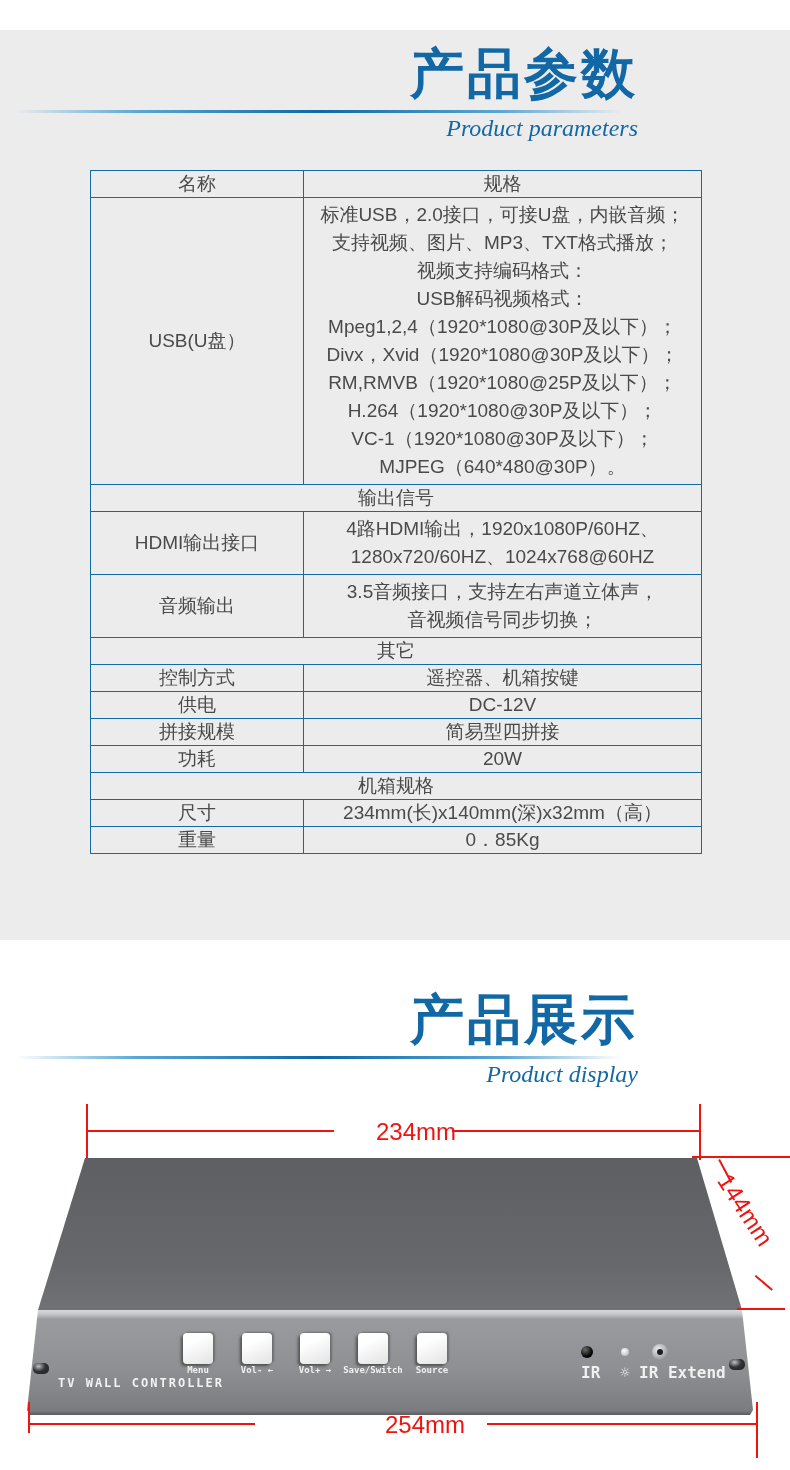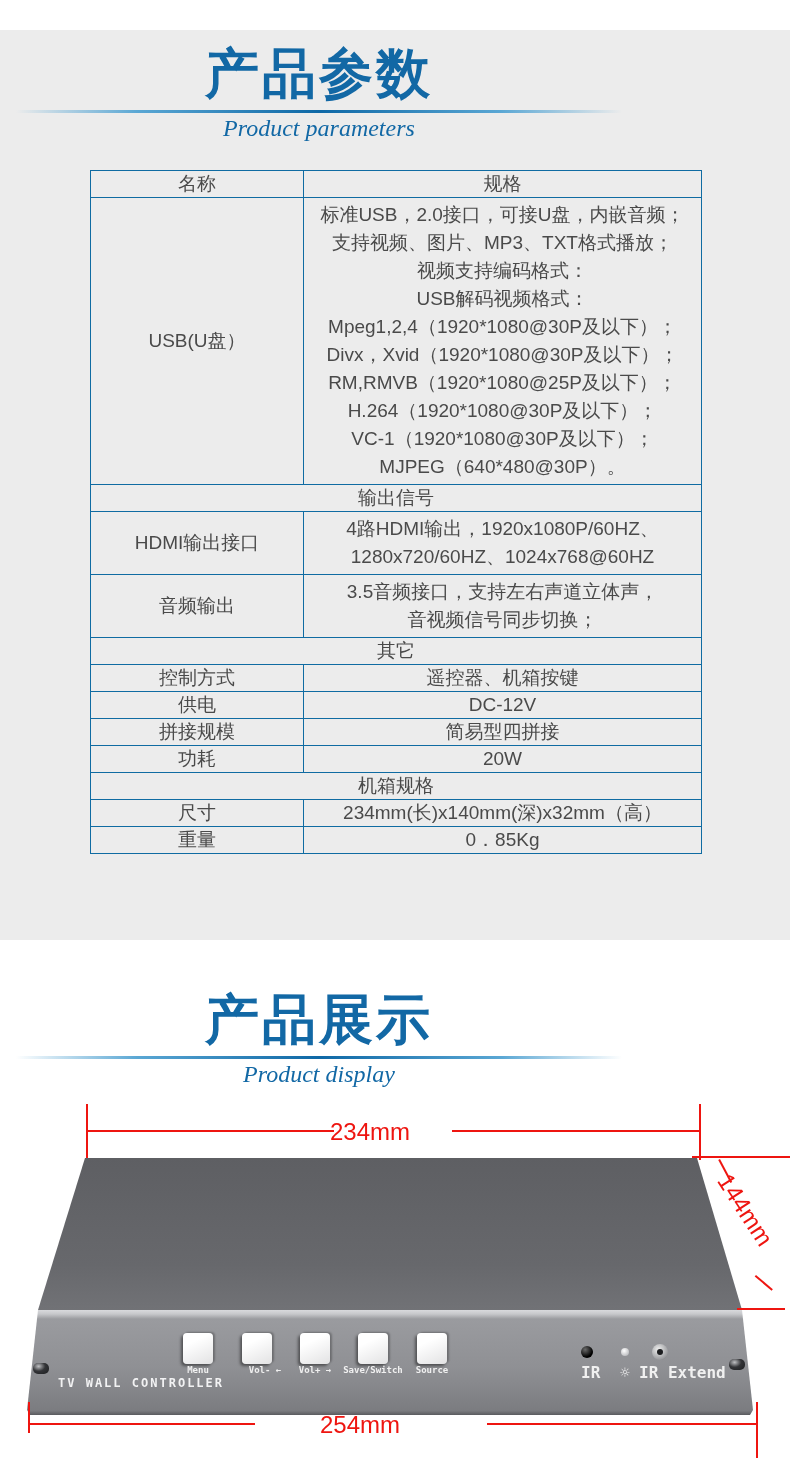--- a/index.html
+++ b/index.html
@@ -2,41 +2,41 @@
 <html><head>
 <meta charset="utf-8">
 <style>
   * { margin:0; padding:0; box-sizing:border-box; }
   html,body { width:790px; background:#fff; }
   body { position:relative; height:1470px; font-family:"Liberation Sans",sans-serif; overflow:hidden; }
 
   .gray-panel { position:absolute; left:0; top:30px; width:790px; height:910px; background:#ececec; }
 
   
-  .sec-header { position:absolute; left:0; width:638px; text-align:center; }
+  .sec-header { position:absolute; left:0; width:638px; text-align:right; }
   .sec-title { font-size:54px; font-weight:bold; color:#1268a5; letter-spacing:3px; line-height:62px; }
   .divider { height:3px; width:606px; margin:6px auto 0 auto;
     background:linear-gradient(90deg, rgba(120,190,230,0) 0%, #5aa7d4 20%, #0e68a6 50%, #5aa7d4 80%, rgba(120,190,230,0) 100%); }
   .sec-sub { margin-top:2px; font-family:"Liberation Serif",serif; font-style:italic; font-size:24px; color:#1268a5; }
 
   
   table.spec { position:absolute; left:90px; top:170px; width:611px; border-collapse:collapse; table-layout:fixed; }
   table.spec td, table.spec th { border:1px solid #0f6ba2; color:#4a4a4a; font-size:19px; font-weight:normal;
     text-align:center; vertical-align:middle; }
   table.spec tr { height:21px; }
   tr.head-row { height:30px; }
   td.section-cell { font-weight:bold; color:#3c3c3c; }
   td.value-cell.left { text-align:center; padding:4px 6px 4px 28px; }
   td.value-cell.left div { line-height:26.2px; }
   td.value-cell.multi div { line-height:28px; }
   td.value-cell.multi { padding:3px 0; }
 
   
   .red { background:#ee1510; position:absolute; }
-  .dim-text { position:absolute; color:#ee1510; font-size:24px; text-align:left; }
+  .dim-text { position:absolute; color:#ee1510; font-size:24px; text-align:right; }
 
   .top-face { position:absolute; left:38px; top:1158px; width:704px; height:152px;
     clip-path:polygon(47px 0, 659px 0, 704px 152px, 0 152px);
     background:linear-gradient(180deg,#5e5f63 0%, #67686c 70%, #717276 100%); }
   .front-face { position:absolute; left:27px; top:1310px; width:726px; height:105px;
     clip-path:polygon(11px 0, 715px 0, 726px 100px, 723px 105px, 3px 105px, 0 100px);
     background:linear-gradient(180deg,#d9dadd 0px,#c7c8cb 4px,#9a9b9f 9px,#8f9094 55%,#7b7c80 96%,#5a5b5f 100%); }
   .screw-hole { position:absolute; width:16px; height:11px; border-radius:5px;
     background:radial-gradient(ellipse at 35% 30%, #bfc0c3 0%, #333437 45%, #1d1e20 100%); }
   .panel-text { position:absolute; left:58px; top:1376px; color:#f2f2f3; font-size:12px; font-weight:bold;
@@ -177,21 +177,21 @@
 <div class="screw-hole" style="left:729px; top:1359px;"></div>
 <div class="panel-text">TV WALL CONTROLLER</div>
 
 <div>
   <div class="btn" style="left:183px;"></div>
   <div class="btn" style="left:242px;"></div>
   <div class="btn" style="left:300px;"></div>
   <div class="btn" style="left:358px;"></div>
   <div class="btn" style="left:417px;"></div>
   <div class="btn-label" style="left:153px;">Menu</div>
-  <div class="btn-label" style="left:220px;">Vol- ←</div>
+  <div class="btn-label" style="left:212px;">Vol- ←</div>
   <div class="btn-label" style="left:270px;">Vol+ →</div>
   <div class="btn-label" style="left:328px;">Save/Switch</div>
   <div class="btn-label" style="left:387px;">Source</div>
 </div>
 
 <div class="ir-dot"></div>
 <div class="led-dot"></div>
 <div class="jack">
     <div class="jack-center"></div>
   </div>

